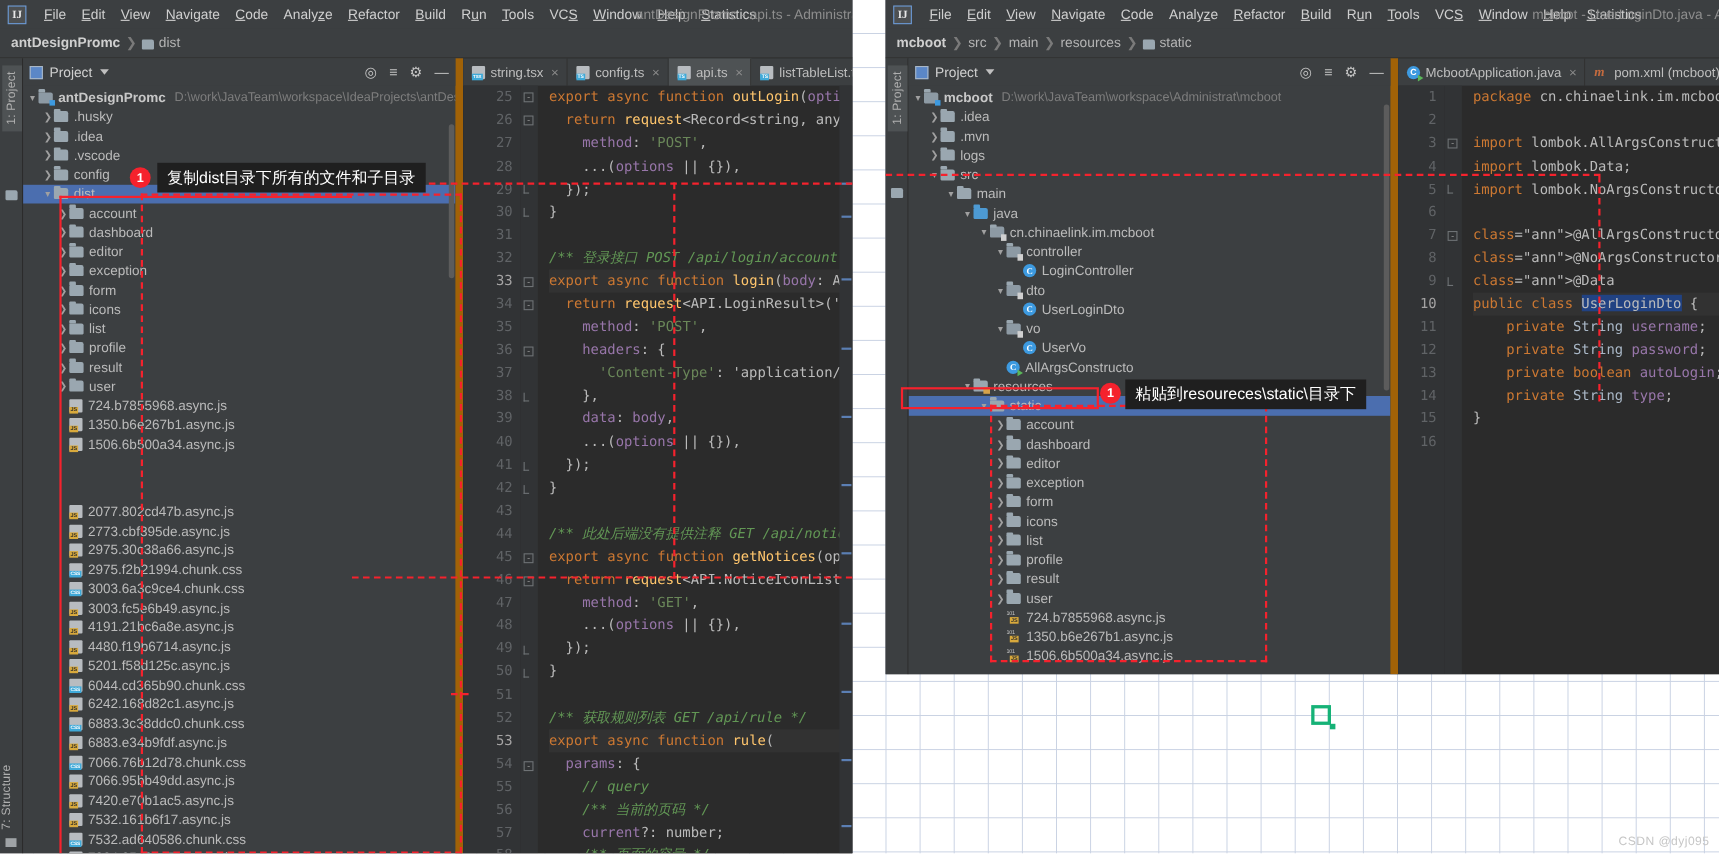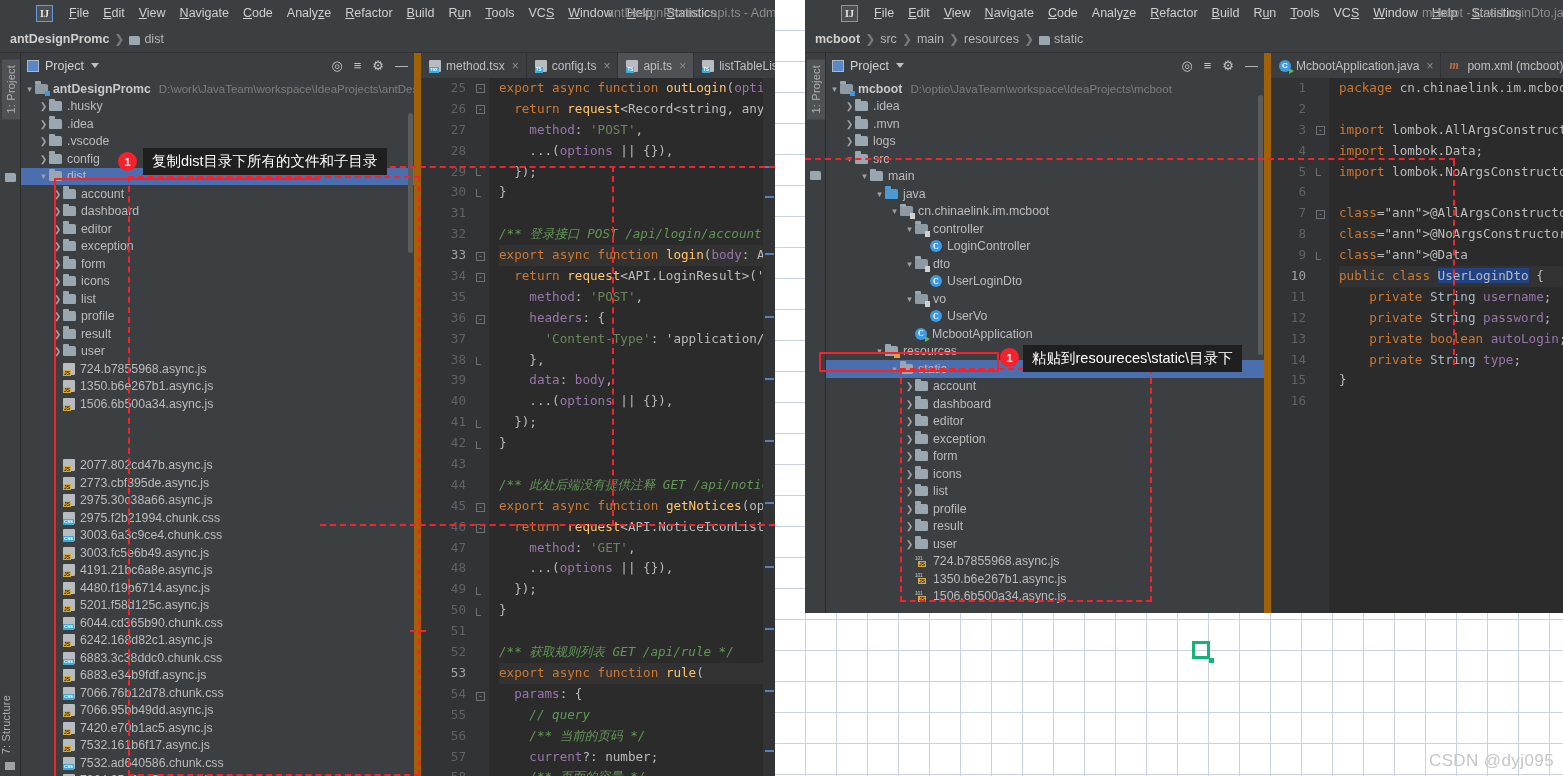--- a/index.html
+++ b/index.html
@@ -33,21 +33,20 @@
   #win-right { left: 805px; top: 0; width: 758px; height: 613px; }
 
   
   .menubar {
     height: 26px;
     background: #3c3f41;
     display: flex;
     align-items: center;
     padding-left: 4px;
     position: relative;
-    margin-left: 29px;
   }
   .ij-logo {
     width: 17px; height: 17px;
     border: 1px solid #6b9ad6;
     color: #e8e8e8;
     font-size: 10px;
     font-weight: bold;
     display: flex; align-items: center; justify-content: center;
     margin-right: 9px; margin-left: 3px;
     font-family: "Liberation Serif", serif;
@@ -452,21 +451,21 @@
     z-index: 5;
   }
   .green-sq::after {
     content: ""; position: absolute;
     right: -7px; bottom: -7px;
     width: 5px; height: 5px; background: #16b277;
   }
   .csdn {
     position: absolute;
     right: 9px; bottom: 5px;
-    font-size: 17px;
+    font-size: 11px;
     color: #c6c6c6;
     z-index: 6;
     letter-spacing: 0.4px;
   }
 </style>
 </head>
 <body>
 
 <div id="grid-bg"></div>
 
@@ -720,21 +719,21 @@
             <span class="tname">7975.a6c1dc19.chunk.css</span>
           </div>
         </div>
       <div class="scroll-thumb" style="top:60px;height:140px;"></div>
     </div>
 
     <div class="editor">
       <div class="tabbar" id="left-tabs">
           <div class="etab">
             <span class="ficon tsx"></span>
-            <span>method.tsx</span>
+            <span>string.tsx</span>
             <span class="xc">×</span>
           </div>
           <div class="etab">
             <span class="ficon ts"></span>
             <span>config.ts</span>
             <span class="xc">×</span>
           </div>
           <div class="etab active">
             <span class="ficon ts"></span>
             <span>api.ts</span>
@@ -877,21 +876,21 @@
         <div class="hicon">◎</div>
         <div class="hicon">≡</div>
         <div class="hicon">⚙</div>
         <div class="hicon">—</div>
       </div>
       <div class="tree" id="right-tree">
         <div class="trow" style="padding-left:4px;">
           <span class="arrow">▾</span>
           <span class="folder mod"></span>
           <span class="tname bold">mcboot</span>
-          <span class="tpath">D:\optio\JavaTeam\workspace\IdeaProjects\mcboot</span>
+          <span class="tpath">D:\work\JavaTeam\workspace\Administrat\mcboot</span>
         </div>
       <div class="trow" style="padding-left: 19px;">
             <span class="arrow">❯</span>
             <span class="folder"></span>
             <span class="tname">.idea</span>
           </div>
           <div class="trow" style="padding-left: 19px;">
             <span class="arrow">❯</span>
             <span class="folder"></span>
             <span class="tname">.mvn</span>
@@ -947,21 +946,21 @@
             <span class="tname">vo</span>
           </div>
           <div class="trow" style="padding-left: 94px;">
             <span class="arrow none"></span>
             <span class="cls">C</span>
             <span class="tname">UserVo</span>
           </div>
           <div class="trow" style="padding-left: 79px;">
             <span class="arrow none"></span>
             <span class="cls run">C</span>
-            <span class="tname">McbootApplication</span>
+            <span class="tname">AllArgsConstructo</span>
           </div>
           <div class="trow" style="padding-left: 49px;">
             <span class="arrow">▾</span>
             <span class="folder res"></span>
             <span class="tname">resources</span>
           </div>
           <div class="trow sel" style="padding-left: 64px;">
             <span class="arrow">▾</span>
             <span class="folder"></span>
             <span class="tname">static</span>

